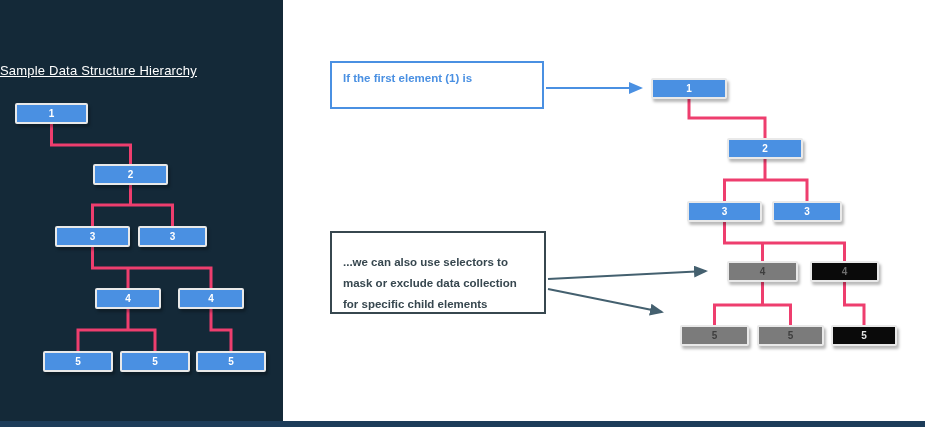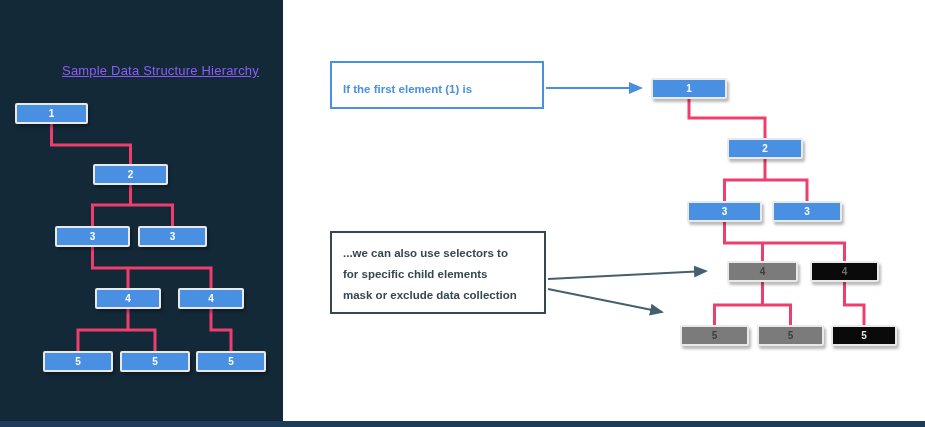--- a/index.html
+++ b/index.html
@@ -16,22 +16,21 @@
   .left-panel {
     position: absolute;
     left: 0; top: 0;
     width: 283px; height: 421px;
     background: var(--panel-bg, #142938);
   }
   .panel-title {
     position: absolute;
     top: 63px; left: 0;
     width: 321px;
-    text-align: center;
-    color: #8b5cf6;
+    color: #ffffff;
     font-size: 13px;
     text-decoration: underline;
     letter-spacing: 0.2px;
   }
 
   
   .bottom-bar {
     position: absolute;
     left: 0; top: 421px;
     width: 925px; height: 6px;
@@ -86,28 +85,28 @@
     background: #ffffff;
     font-weight: bold;
     font-size: 11.5px;
   }
   .callout-line { line-height: 21px; white-space: nowrap; }
   .callout-top {
     left: 330px; top: 61px;
     width: 214px; height: 48px;
     border: 2px solid var(--callout-blue, #4a90e2);
     color: var(--callout-blue, #4a90e2);
-    padding: 16px 11px;
+    padding: 5px 11px;
   }
   .callout-bottom {
     left: 330px; top: 231px;
     width: 216px; height: 83px;
     border: 2px solid var(--callout-dark, #37474f);
     color: var(--callout-dark, #37474f);
-    padding: 10px 11px;
+    padding: 19px 11px;
   }
 
   
   .wires {
     position: absolute;
     left: 0; top: 0;
     width: 925px; height: 427px;
     pointer-events: none;
   }
   .wire-pink {
@@ -181,19 +180,19 @@
   <div class="node node--gray n-r5a">5</div>
   <div class="node node--gray n-r5b">5</div>
   <div class="node node--black light-label n-r5c">5</div>
 
   <div class="callout callout-top">
     <div class="callout-line">If the first element (1) is</div>
   </div>
 
   <div class="callout callout-bottom">
     <div class="callout-line">...we can also use selectors to</div>
+    <div class="callout-line">mask or exclude data collection</div>
     <div class="callout-line">for specific child elements</div>
-    <div class="callout-line">mask or exclude data collection</div>
   </div>
 
   <div class="bottom-bar"></div>
 
 </div>
 
 </body></html>

